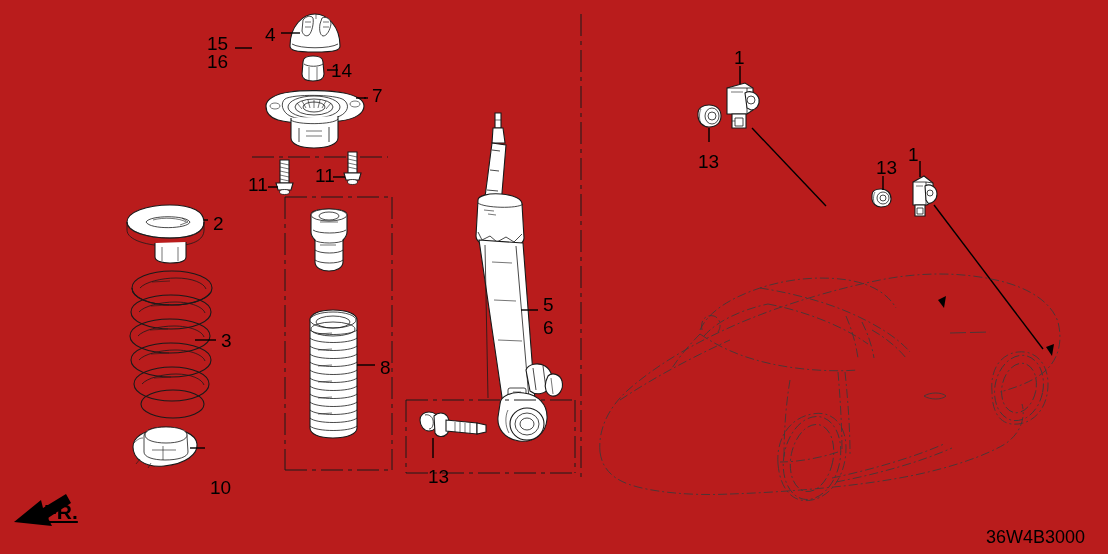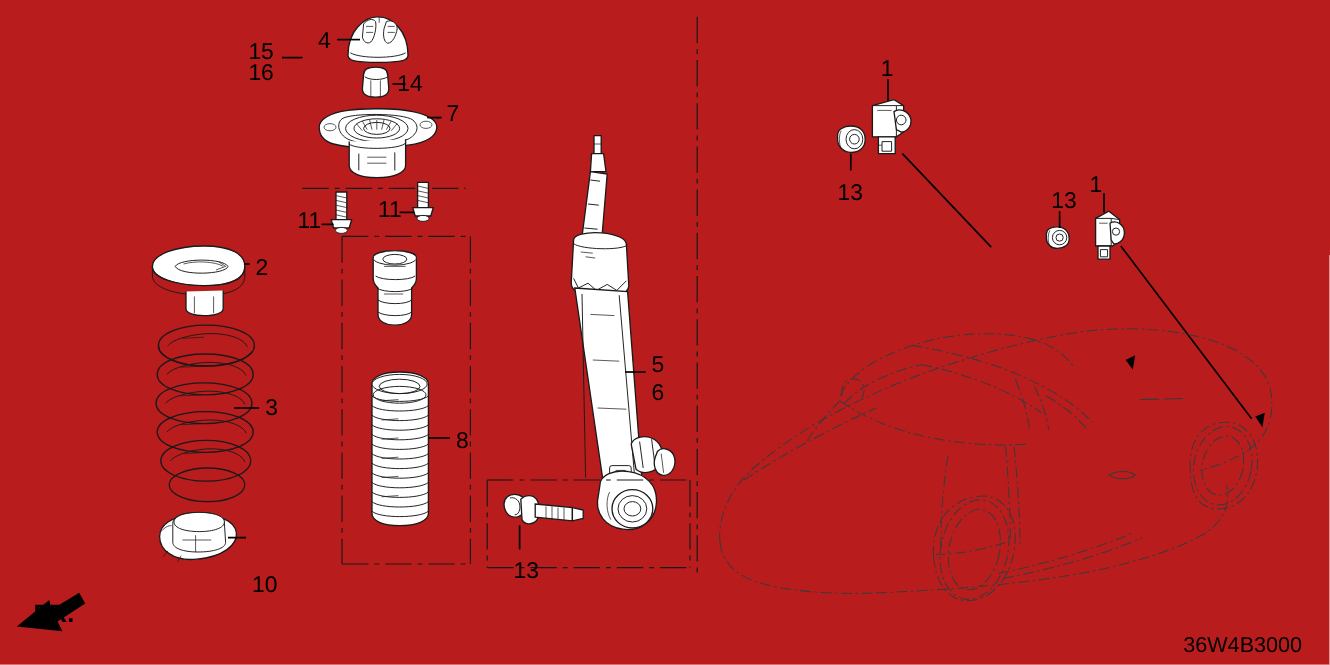--- a/index.html
+++ b/index.html
@@ -404,17 +404,17 @@
   <div class="callout-label" style="left:210px; top:442px;margin-top:36px;">10</div>
   <div class="callout-label" style="left:380px; top:358px;">8</div>
   <div class="callout-label" style="left:543px; top:295px;">5</div>
   <div class="callout-label" style="left:543px; top:318px;">6</div>
   <div class="callout-label" style="left:428px; top:467px;">13</div>
   <div class="callout-label" style="left:734px; top:48px;">1</div>
   <div class="callout-label" style="left:698px; top:152px;">13</div>
   <div class="callout-label" style="left:876px; top:158px;">13</div>
   <div class="callout-label" style="left:908px; top:145px;">1</div>
 
-  <div class="fr-text" style="left:28px; top:500px;">FR.</div>
+  <div class="fr-text" style="left:44px; top:500px;text-decoration:underline;">FR.</div>
 
   <div class="diagram-code" style="left:986px; top:527px;">36W4B3000</div>
 
 </div>
 
 </body></html>

